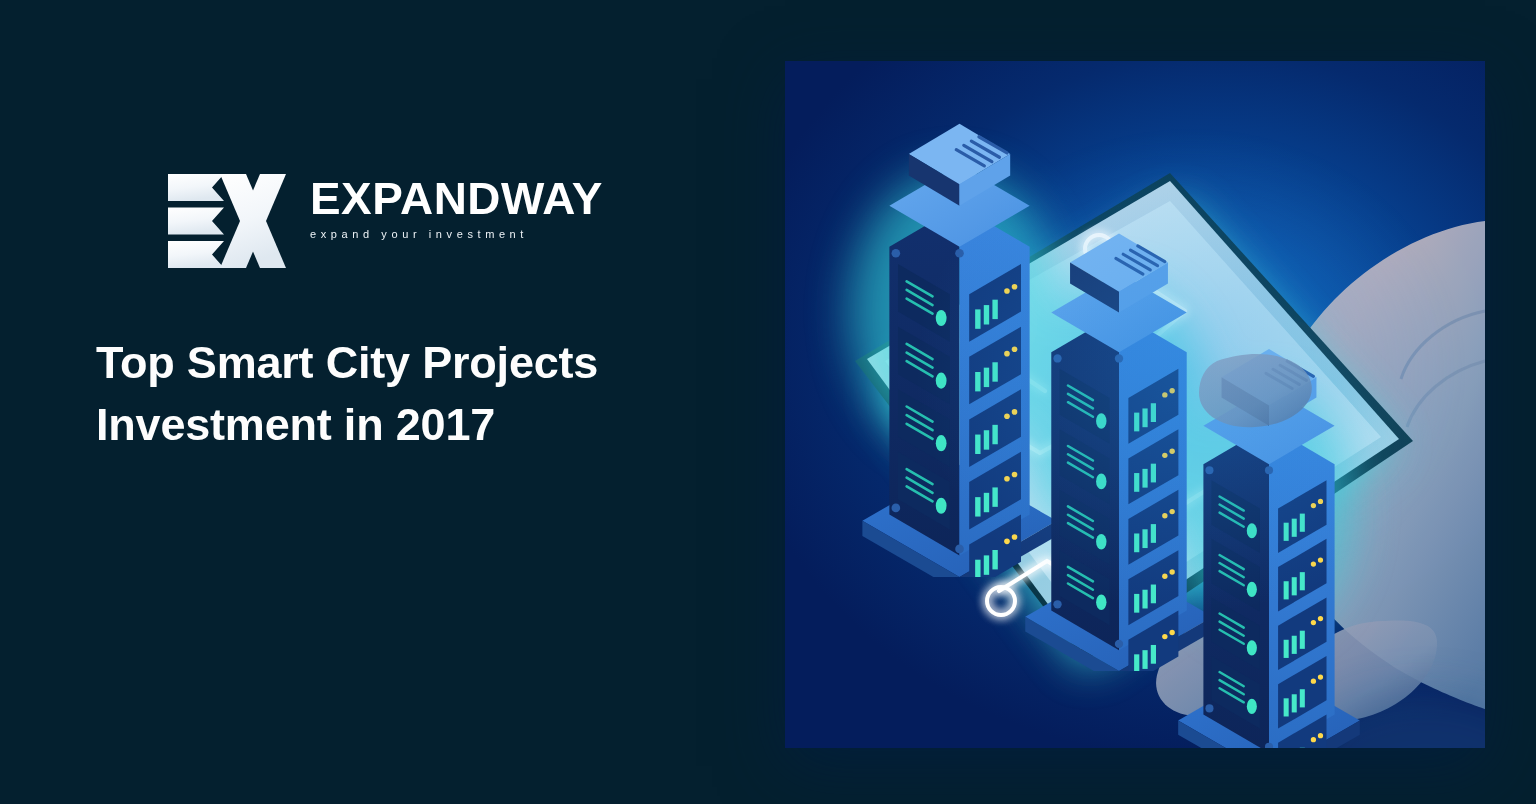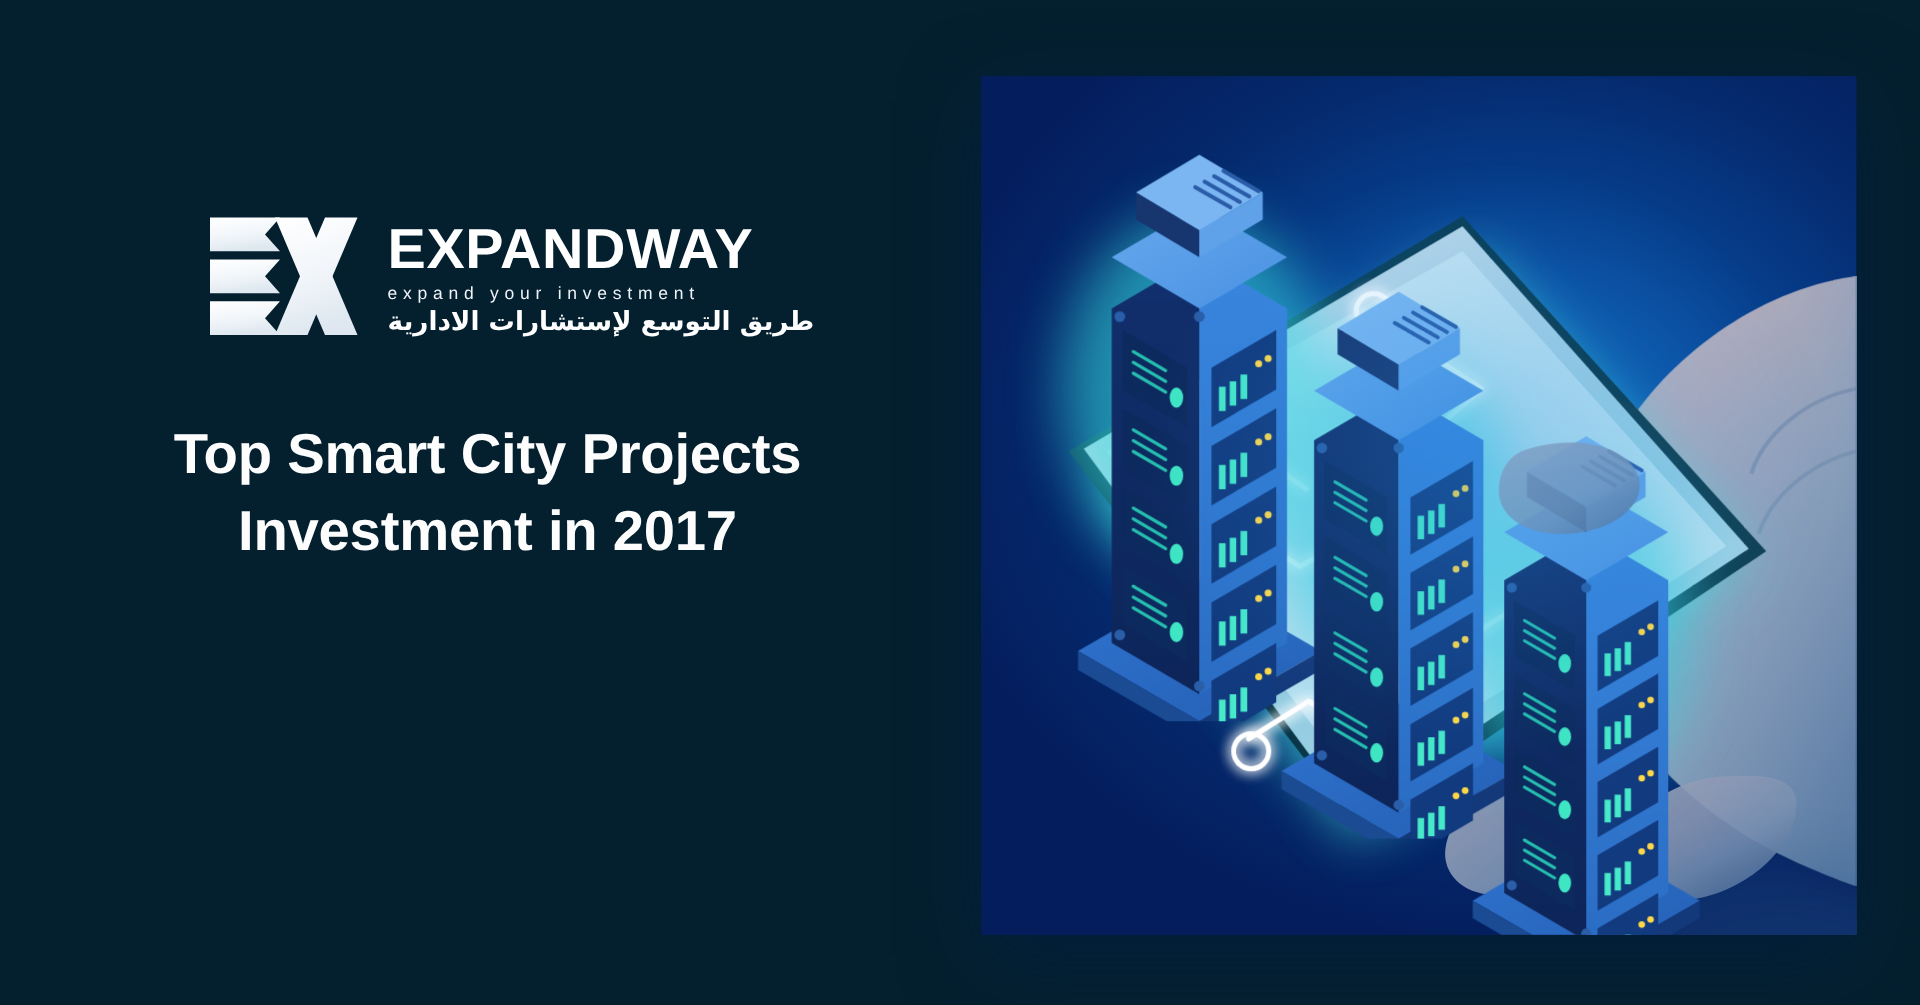--- a/index.html
+++ b/index.html
@@ -60,21 +60,21 @@
     font-size: 45px;
     line-height: 46px;
     letter-spacing: 0.5px;
     color: #ffffff;
     transform: scaleX(1.02);
     transform-origin: left center;
     white-space: nowrap;
   }
   .brand-tagline {
     font-family: "Liberation Sans", sans-serif;
-    font-size: 14px;
+    font-size: 11px;
     line-height: 18px;
     color: #eef3f7;
     letter-spacing: 4.6px;
     white-space: nowrap;
     margin-top: 3px;
   }
   .brand-arabic {
     font-family: "DejaVu Sans", sans-serif;
     font-size: 21px;
     line-height: 26px;
@@ -84,21 +84,21 @@
     text-align: right;
     white-space: nowrap;
     margin-top: 1px;
   }
 
   .headline {
     position: absolute;
     left: 96px;
     top: 332px;
     width: 588px;
-    text-align: center;
+    text-align: left;
     color: #fdfdfd;
     font-family: "Liberation Sans", sans-serif;
     font-weight: bold;
     font-size: 45px;
     line-height: 62px;
     letter-spacing: -0.2px;
   }
   .headline .hl-line { display: block; }
 
   
@@ -153,21 +153,20 @@
           <polygon points="2,69 58,69 46,82.5 58,96 2,96" fill="url(#exGrad)"></polygon>
 
           <polygon points="54,2 80,2 120,96 94,96" fill="url(#exGrad)"></polygon>
           <polygon points="94,2 120,2 80,96 54,96" fill="url(#exGrad)"></polygon>
         </svg>
       </div>
 
       <div class="logo-words">
         <div class="brand-name">EXPANDWAY</div>
         <div class="brand-tagline">expand your investment</div>
-        <div class="brand-arabic">طريق التوسع لإستشارات الادارية</div>
       </div>
 
     </div>
 
     <div class="headline">
       <span class="hl-line">Top Smart City Projects</span>
       <span class="hl-line">Investment in 2017</span>
     </div>
 
   </div>

